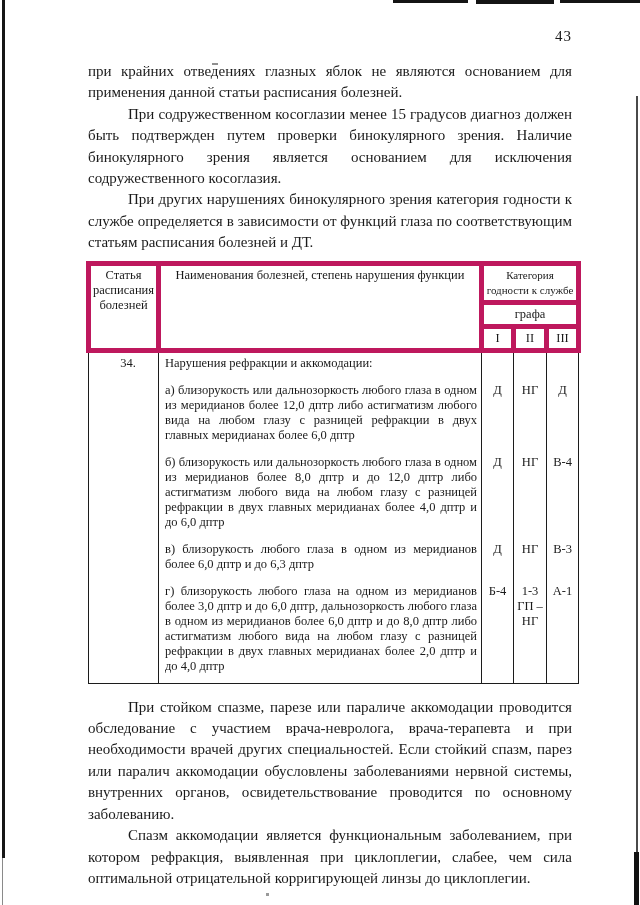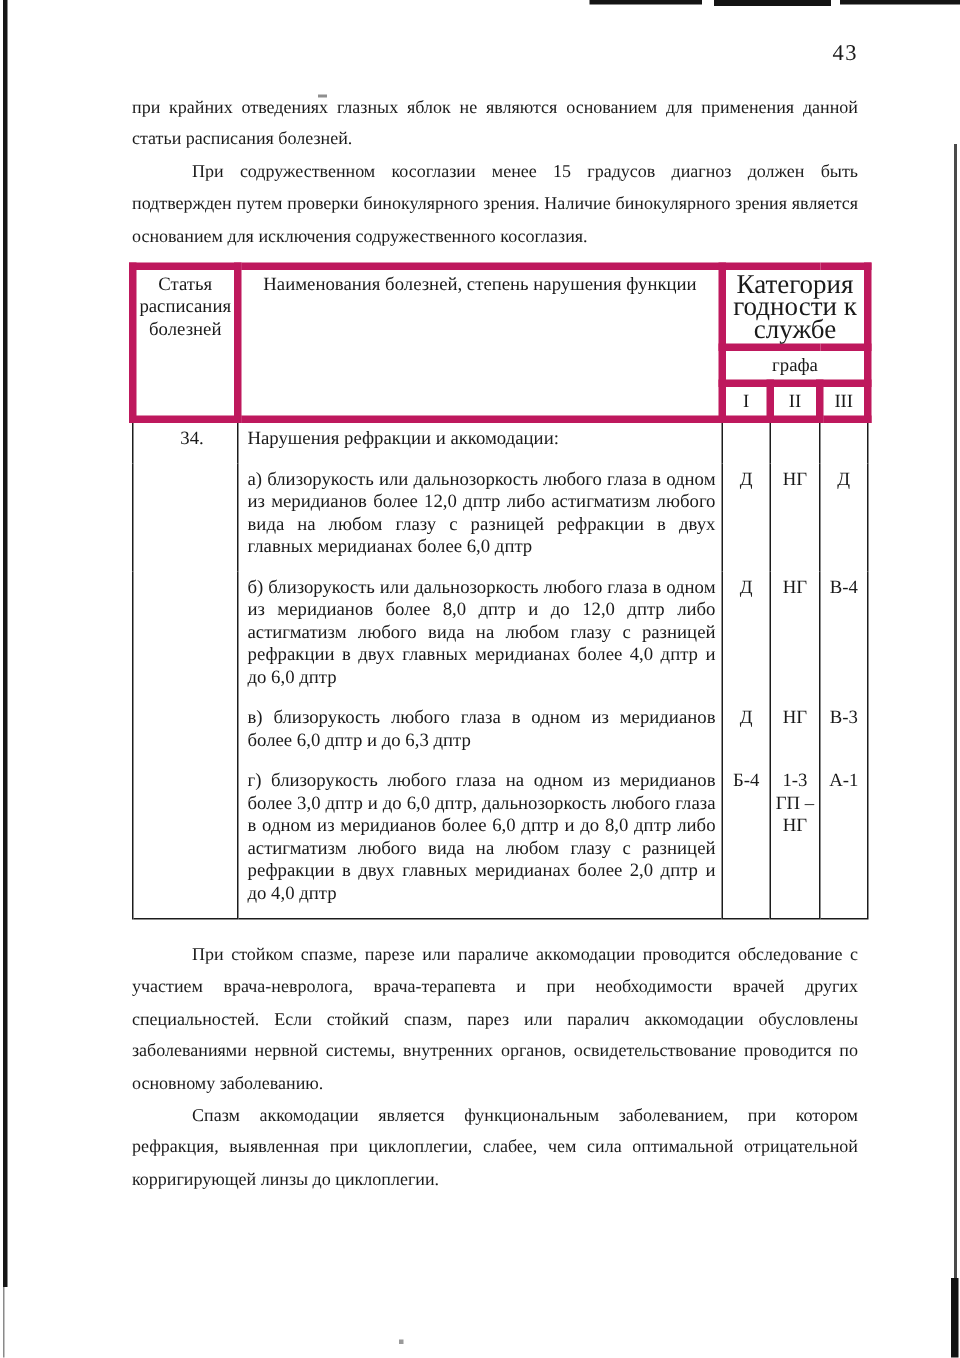--- a/index.html
+++ b/index.html
@@ -17,21 +17,21 @@
     width: 484px;
   }
   .page-number {
     text-align: right;
     font-size: 15px;
     letter-spacing: 1px;
     margin: 8px 0 16px 0;
   }
   p.body-text {
     margin: 0;
-    font-size: 12px;
+    font-size: 15px;
     line-height: 21.4px;
     text-align: justify;
     text-indent: 40px;
   }
   p.no-indent { text-indent: 0; }
 
   table.disease-table {
     table-layout: fixed;
     width: 490px;
     border-collapse: collapse;
@@ -41,21 +41,21 @@
   .disease-table td {
     font-size: 12.5px;
     line-height: 15px;
     vertical-align: top;
   }
   .disease-table thead td {
     border: 5px solid #be185d;
     text-align: center;
     padding: 2px 1px;
   }
-  .disease-table thead td.hdr-category { font-size: 18px; padding: 2px 0; }
+  .disease-table thead td.hdr-category { font-size: 11px; padding: 2px 0; }
   .disease-table tbody td {
     border-left: 1px solid #1c1c1c;
     border-right: 1px solid #1c1c1c;
     border-top: 0; border-bottom: 0;
   }
   .cell-article { text-align: center; padding-top: 3px; padding-left: 10px; }
   .cell-text {
     text-align: justify;
     padding: 3px 4px 9px 6px;
     margin-left: 35px;
@@ -86,20 +86,21 @@
 <div class="artifact top-dash-3"></div>
 <div class="artifact speck-1"></div>
 <div class="artifact speck-2"></div>
 
 <div class="page">
 
   <div class="page-number">43</div>
 
   <p class="body-text no-indent">при крайних отведениях глазных яблок не являются основанием для применения данной статьи расписания болезней.</p>
   <p class="body-text">При содружественном косоглазии менее 15 градусов диагноз должен быть подтвержден путем проверки бинокулярного зрения. Наличие бинокулярного зрения является основанием для исключения содружественного косоглазия.</p>
+  <p class="body-text">При других нарушениях бинокулярного зрения категория годности к службе определяется в зависимости от функций глаза по соответствующим статьям расписания болезней и ДТ.</p>
 
   <table class="disease-table">
     <colgroup>
       <col style="width:70px">
         <col style="width:323px">
         <col style="width:32px">
         <col style="width:33px">
         <col style="width:32px">
     </colgroup>
     <thead>

